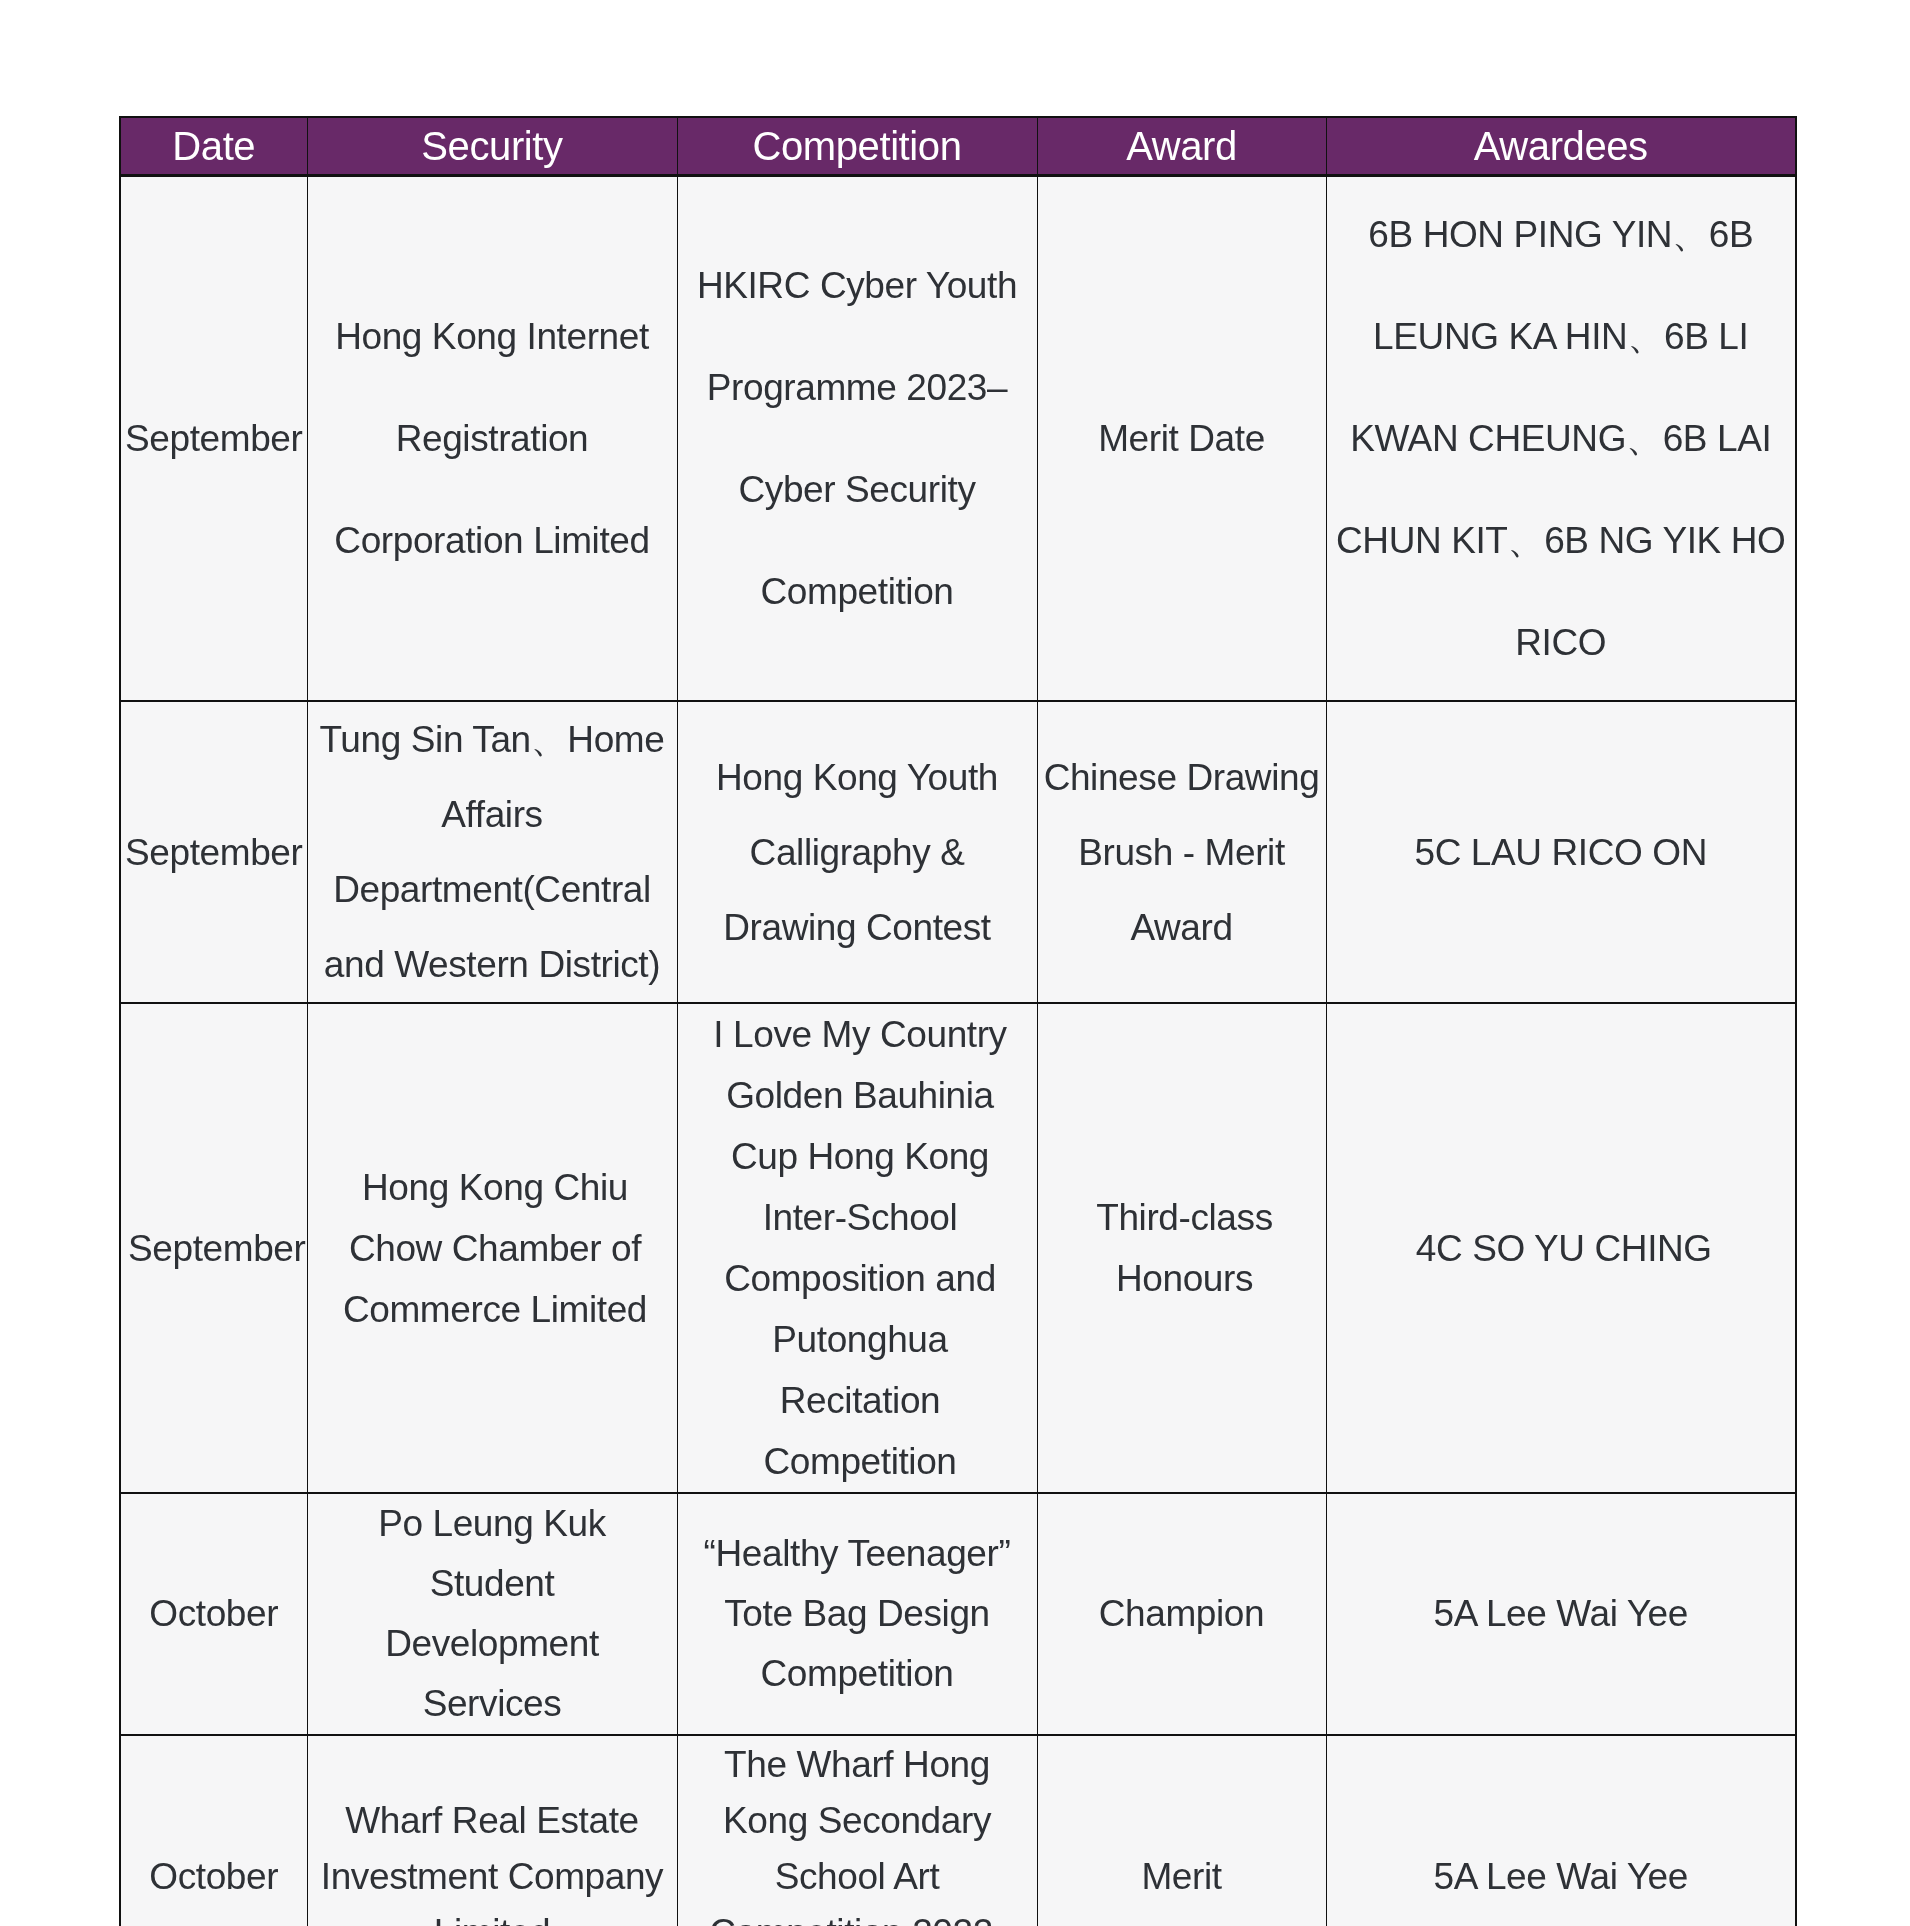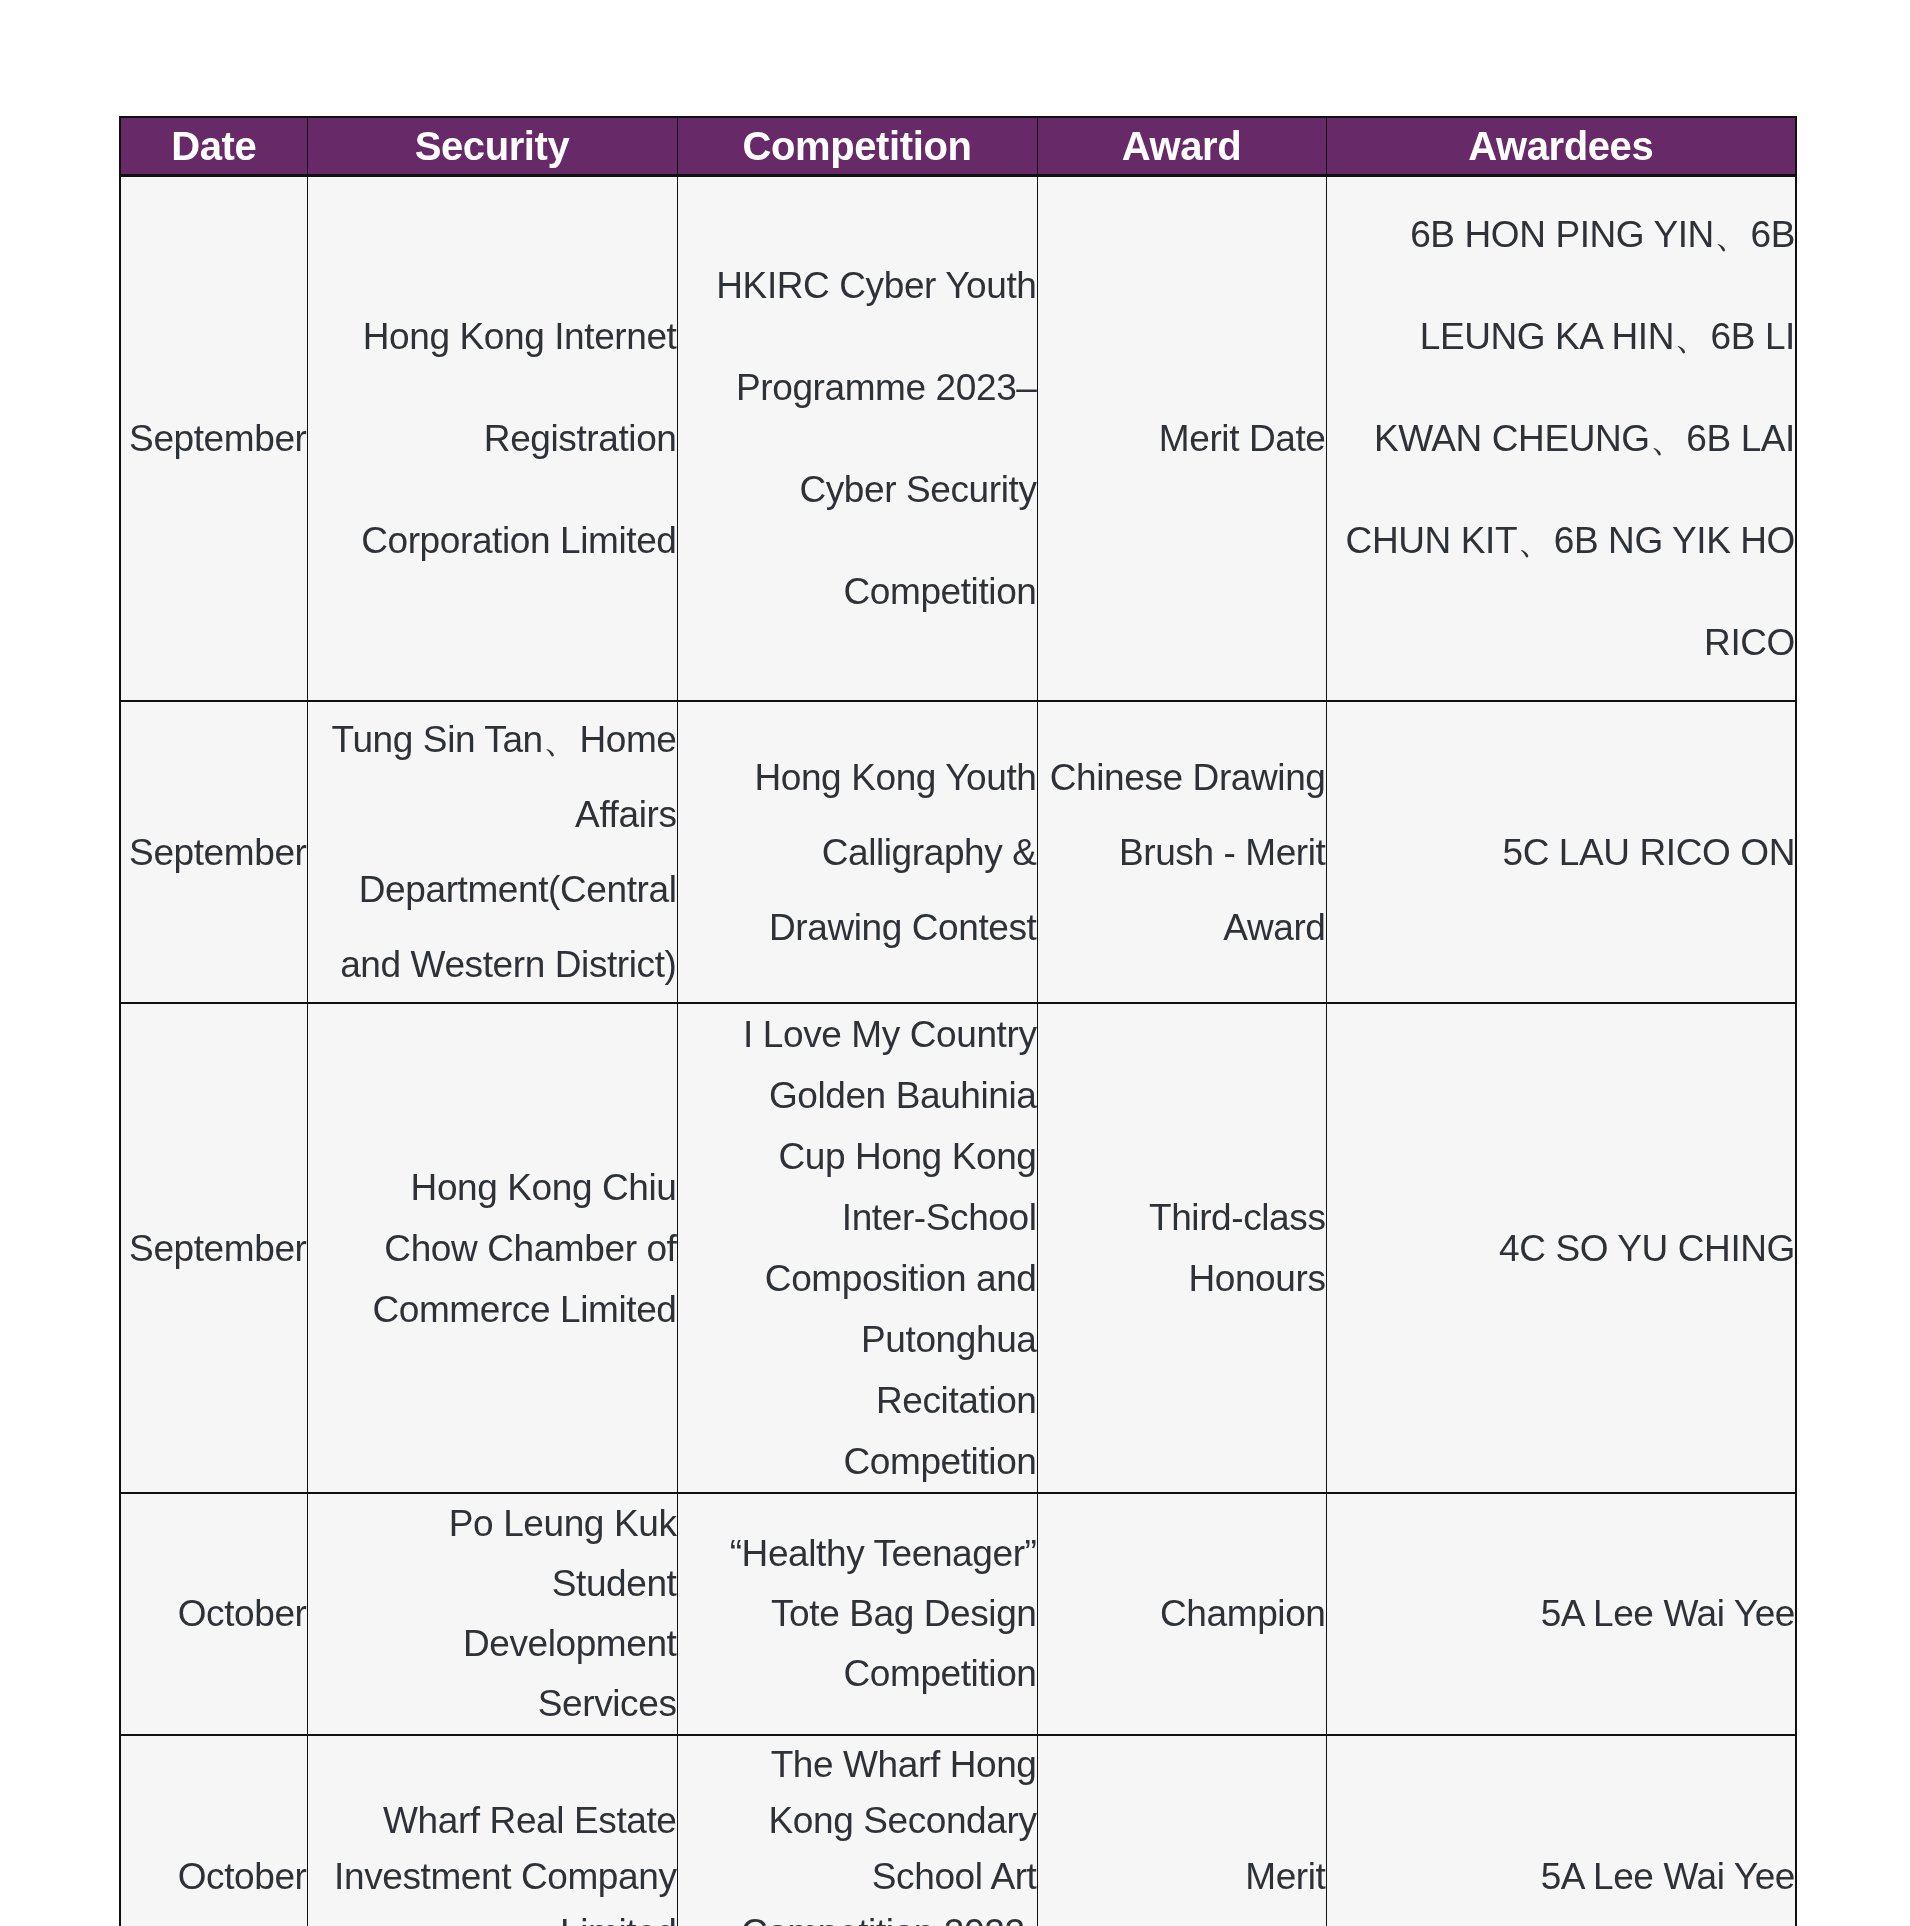--- a/index.html
+++ b/index.html
@@ -32,35 +32,35 @@
   }
   col.c-date       { width: 187px; }
   col.c-organizer  { width: 370px; }
   col.c-competition{ width: 360px; }
   col.c-award      { width: 289px; }
   col.c-awardees   { width: 470px; }
 
   th {
     background: #682968;
     color: #ffffff;
-    font-weight: bold;
+    font-weight: normal;
     font-size: 40px;
     height: 56px;
     text-align: center;
     vertical-align: middle;
     border: 1.5px solid #111111;
     border-top-width: 2.7px;
     border-bottom-width: 3.9px;
     padding: 0;
   }
   td {
     border: 1.5px solid #111111;
     border-top-width: 2.7px;
     border-bottom-width: 2.7px;
-    text-align: right;
+    text-align: center;
     vertical-align: middle;
     padding: 0;
     white-space: pre;
     overflow: hidden;
   }
   tr.r1 td { height: 523px; line-height: 102px; }
   tr.r2 td { height: 300px;  line-height: 75px; }
   tr.r3 td { height: 487px; line-height: 61px; padding-left: 6px; }
   tr.r4 td { height: 239px;  line-height: 60px; }
   tr.r5 td { height: 282px;  line-height: 56px; }

